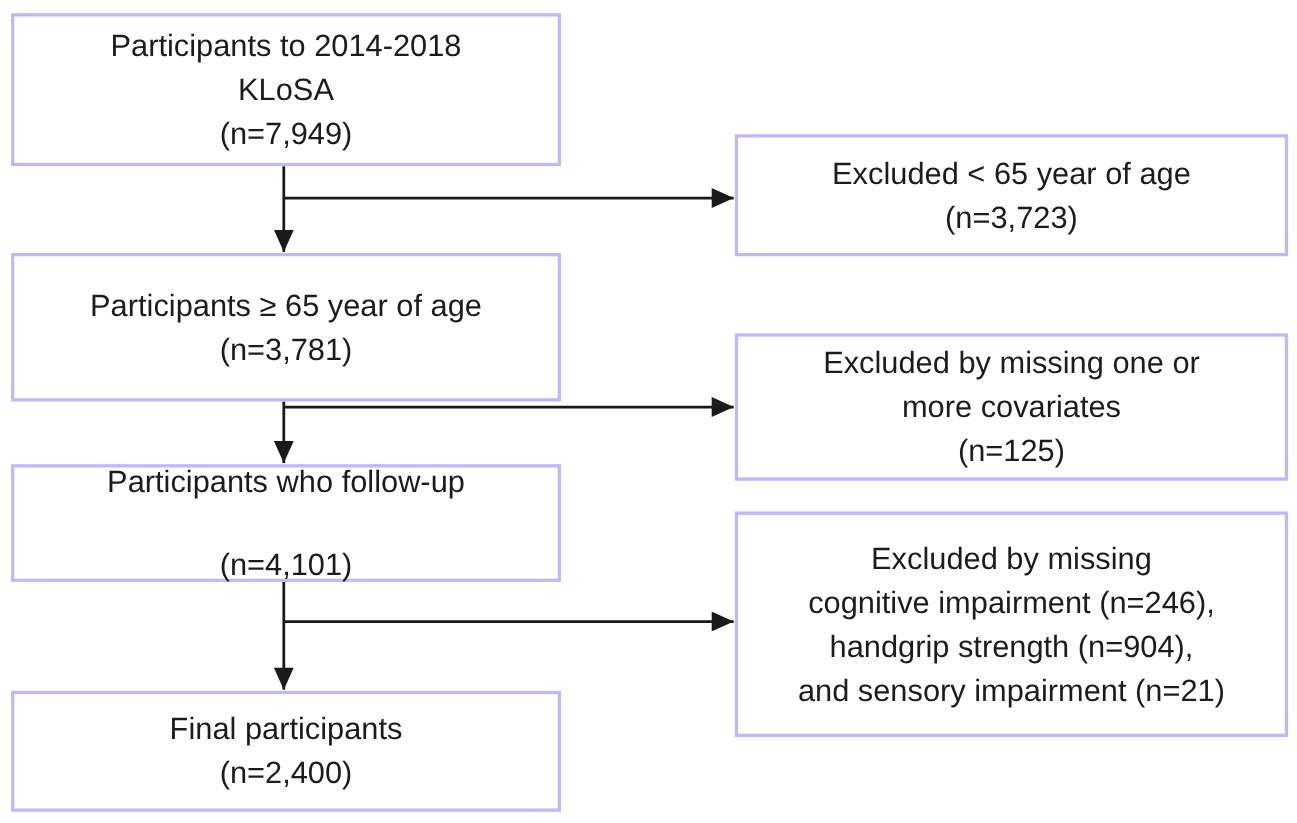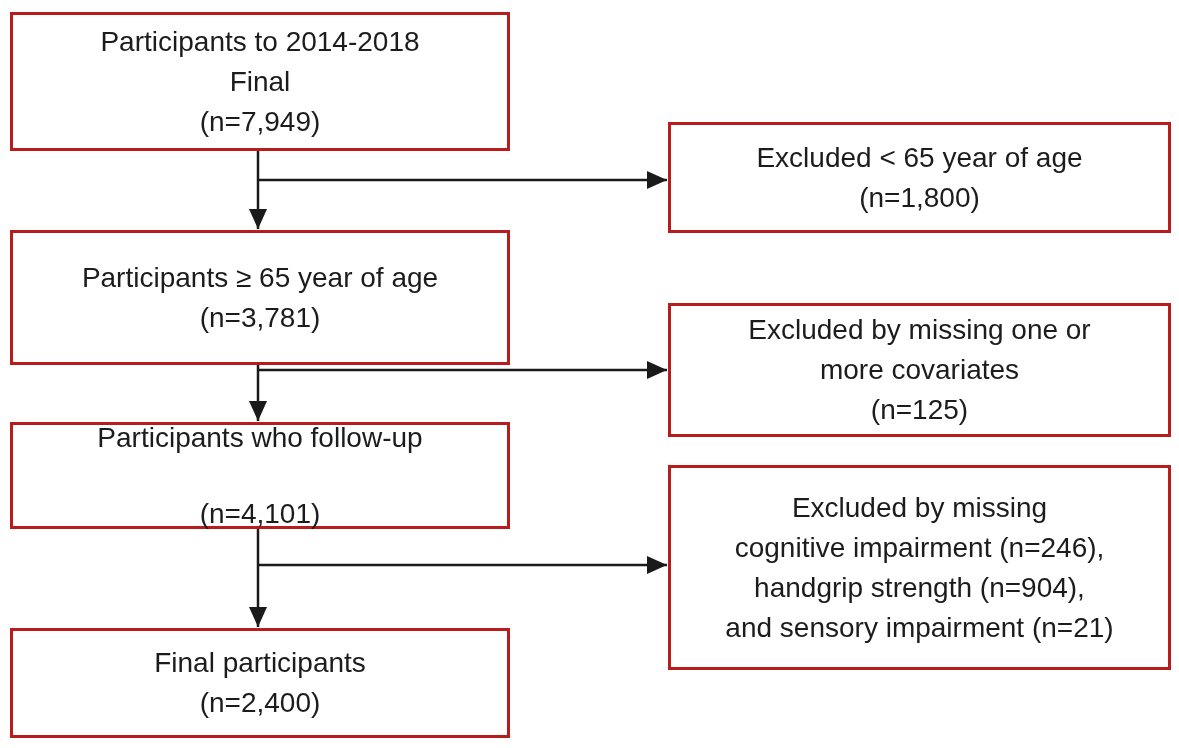--- a/index.html
+++ b/index.html
@@ -10,21 +10,21 @@
   #canvas {
     position: relative;
     width: 1179px;
     height: 748px;
     background: #ffffff;
     font-family: "Liberation Sans", "DejaVu Sans", sans-serif;
     overflow: hidden;
   }
   .box {
     position: absolute;
-    border: 3px solid #b91c1c;
+    border: 3px solid #c4b5fd;
     background: #ffffff;
     box-sizing: border-box;
     display: flex;
     flex-direction: column;
     justify-content: center;
     align-items: center;
     text-align: center;
     color: #1c1c1c;
     font-size: 28px;
     line-height: 40px;
@@ -67,42 +67,42 @@
     <line x1="258" y1="151" x2="258" y2="229" marker-end="url(#ah)"></line>
     <line x1="258" y1="180" x2="667" y2="180" marker-end="url(#ah)"></line>
     <line x1="258" y1="337" x2="258" y2="421" marker-end="url(#ah)"></line>
     <line x1="258" y1="370" x2="667" y2="370" marker-end="url(#ah)"></line>
     <line x1="258" y1="529" x2="258" y2="627" marker-end="url(#ah)"></line>
     <line x1="258" y1="565" x2="667" y2="565" marker-end="url(#ah)"></line>
   </svg>
 
   <div class="box" id="lb1">
     <div>Participants to 2014-2018</div>
-    <div>Final</div>
+    <div>KLoSA</div>
     <div>(n=7,949)</div>
   </div>
 
   <div class="box" id="lb2">
     <div>Participants ≥ 65 year of age</div>
     <div>(n=3,781)</div>
   </div>
 
   <div class="box" id="lb3">
     <div>Participants who follow-up</div>
     <div>(n=4,101)</div>
   </div>
 
   <div class="box" id="lb4">
     <div>Final participants</div>
     <div>(n=2,400)</div>
   </div>
 
   <div class="box" id="rb1">
     <div>Excluded &lt; 65 year of age</div>
-    <div>(n=1,800)</div>
+    <div>(n=3,723)</div>
   </div>
 
   <div class="box" id="rb2">
     <div>Excluded by missing one or</div>
     <div>more covariates</div>
     <div>(n=125)</div>
   </div>
 
   <div class="box" id="rb3">
     <div>Excluded by missing</div>

